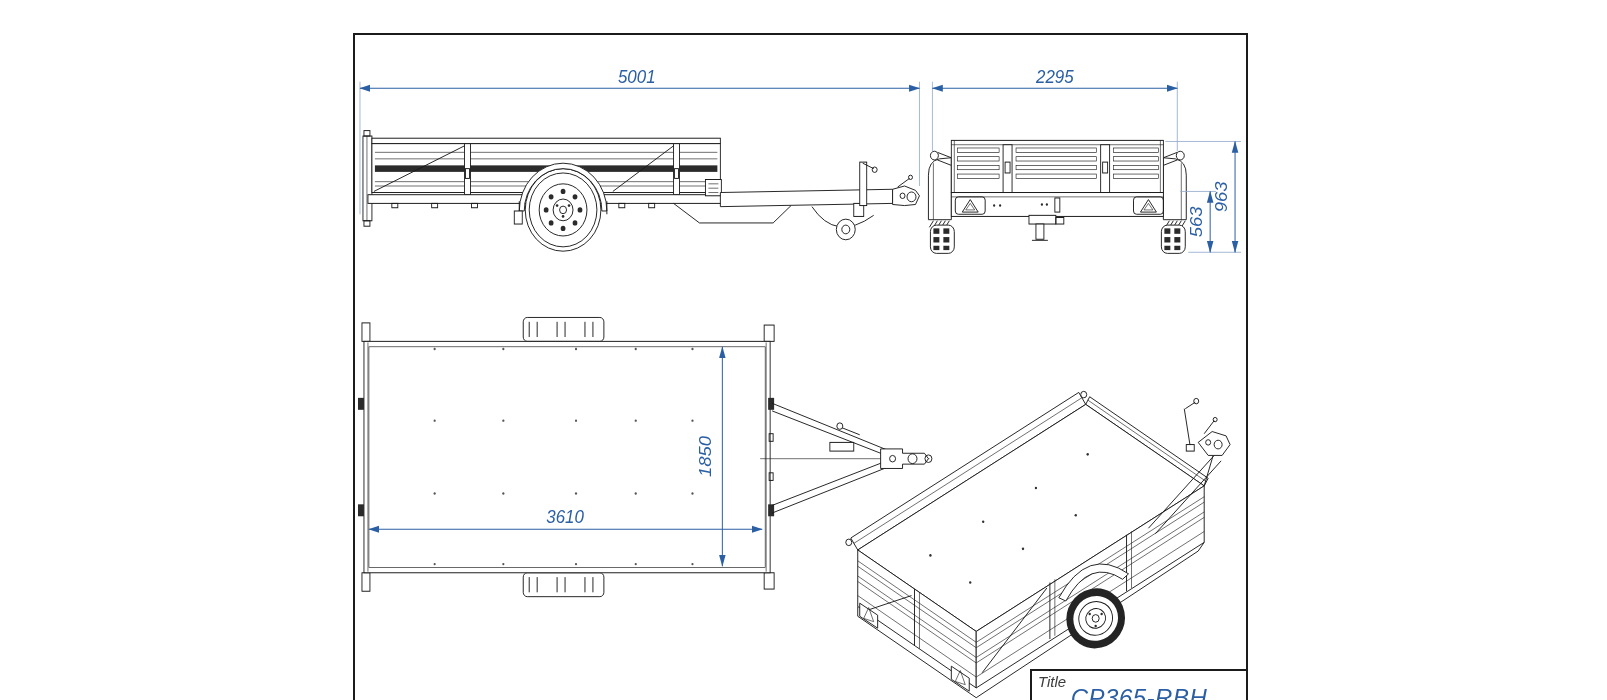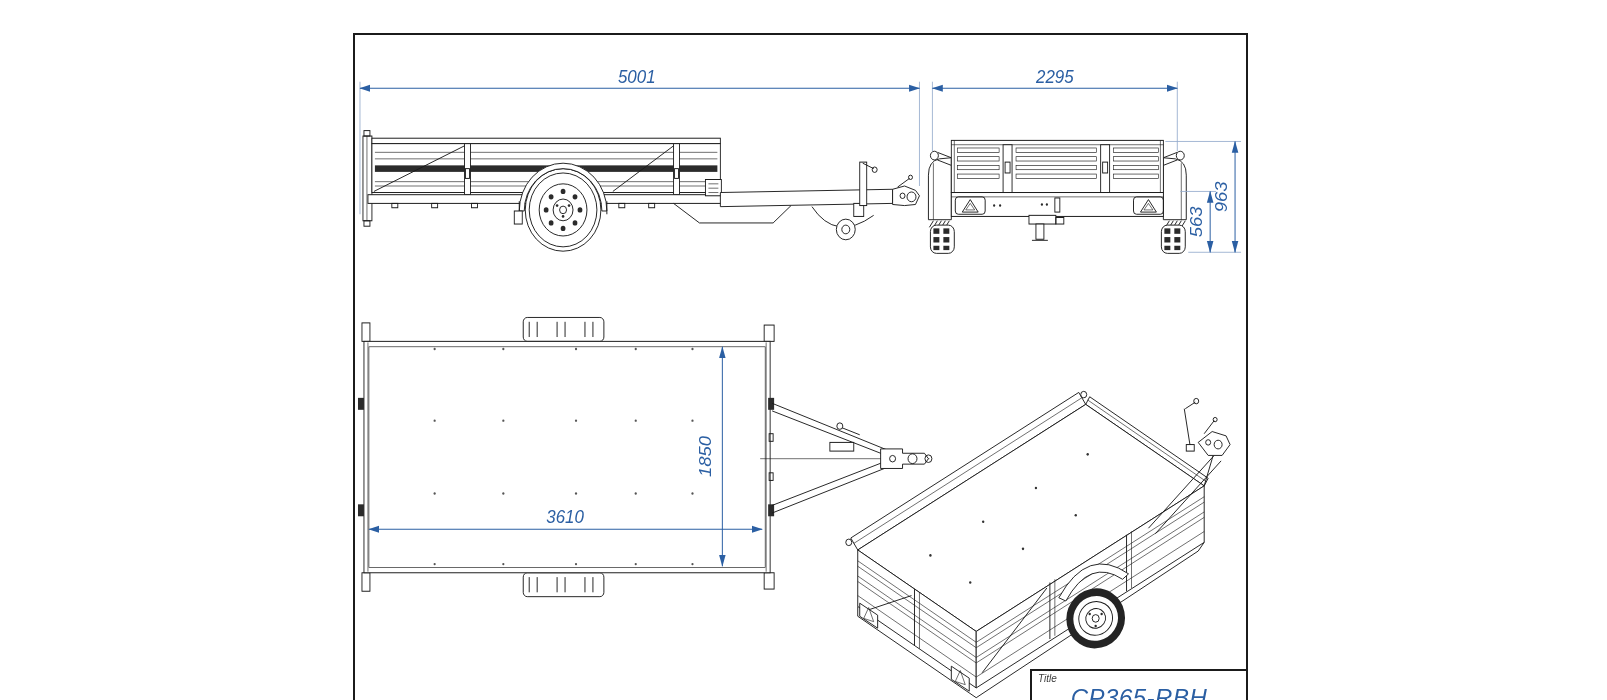--- a/index.html
+++ b/index.html
@@ -13,21 +13,21 @@
   .lt{stroke:#1a1a1a;stroke-width:.6;fill:none;}
   .fw{fill:#ffffff;}
   .fd{fill:#2b2b2b;stroke:none;}
   .dim{stroke:#2b5fa3;stroke-width:1;fill:none;}
   .ext{stroke:#93aacb;stroke-width:.8;fill:none;}
   .dimtext{font-family:"Liberation Sans",sans-serif;font-style:italic;
            font-size:17px;fill:#2b5fa3;}
   
   .tblock{position:absolute;right:0;bottom:0;width:216px;height:45px;box-sizing:border-box;
           border-top:2px solid #1b1b1b;border-left:2px solid #1b1b1b;background:#fff;}
-  .tlabel{position:absolute;left:6px;top:2px;font-size:10px;font-style:italic;color:#3c3c3c;}
+  .tlabel{position:absolute;left:6px;top:2px;font-size:15px;font-style:italic;color:#3c3c3c;}
   .tvalue{position:absolute;left:0;right:0;top:13px;text-align:center;font-size:24px;
           font-style:italic;color:#2b5fa3;letter-spacing:.5px;}
 </style>
 </head>
 <body>
 
 <div class="frame">
 <svg viewBox="353 33 895 625" preserveAspectRatio="none">
   <defs>
     <marker id="dimArrow" viewBox="0 0 10 10" refX="9.5" refY="5" markerWidth="11" markerHeight="11" orient="auto-start-reverse">

